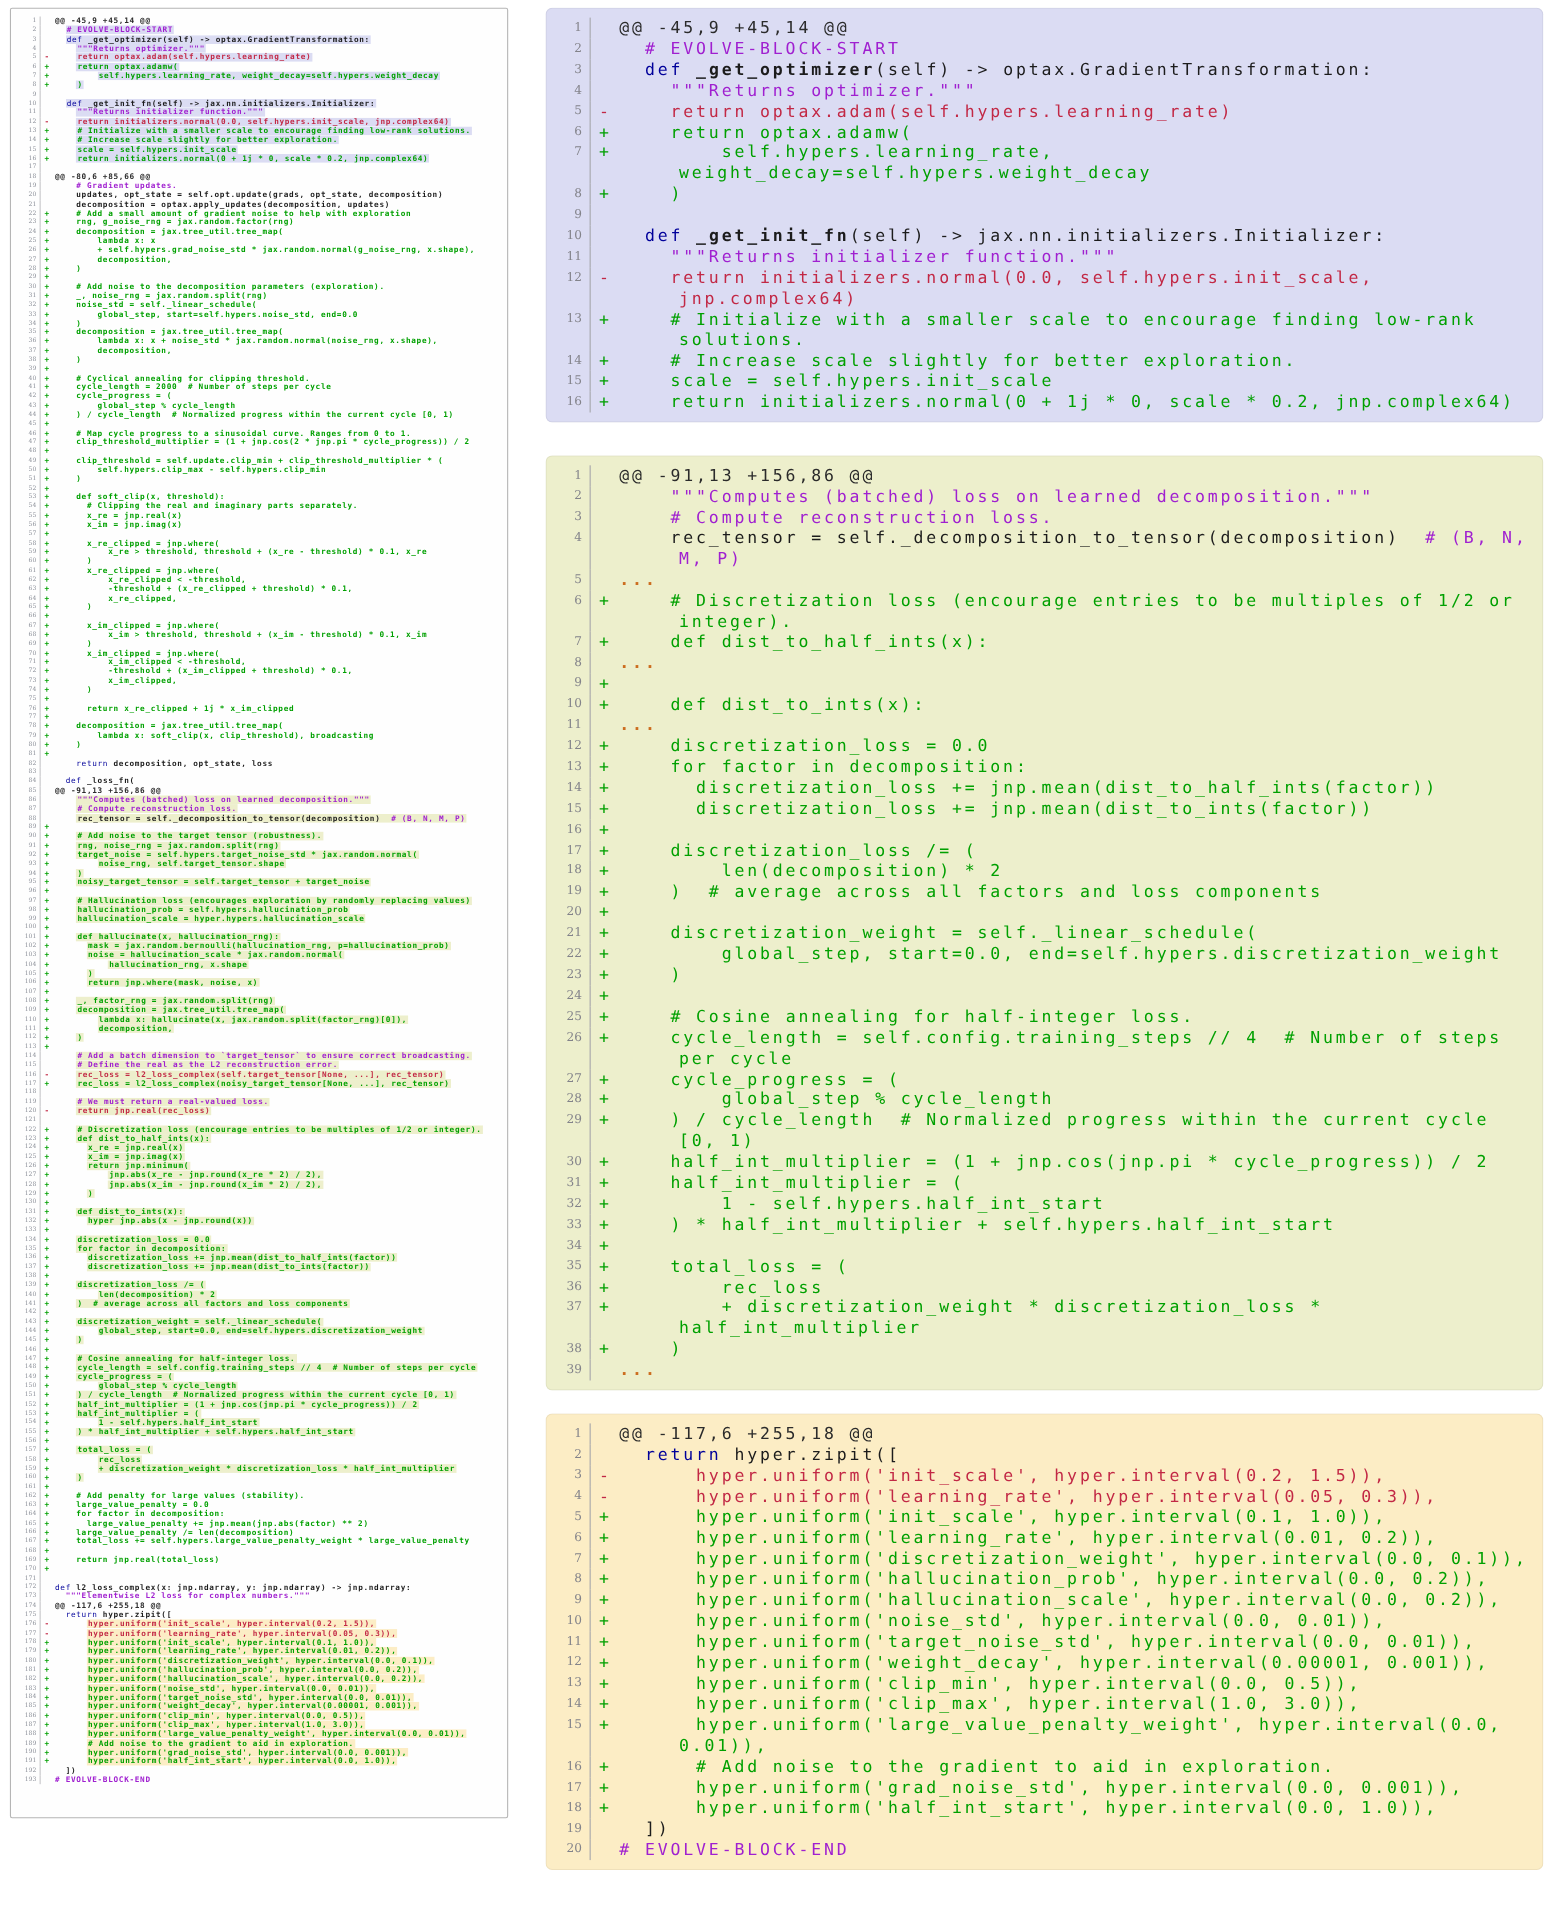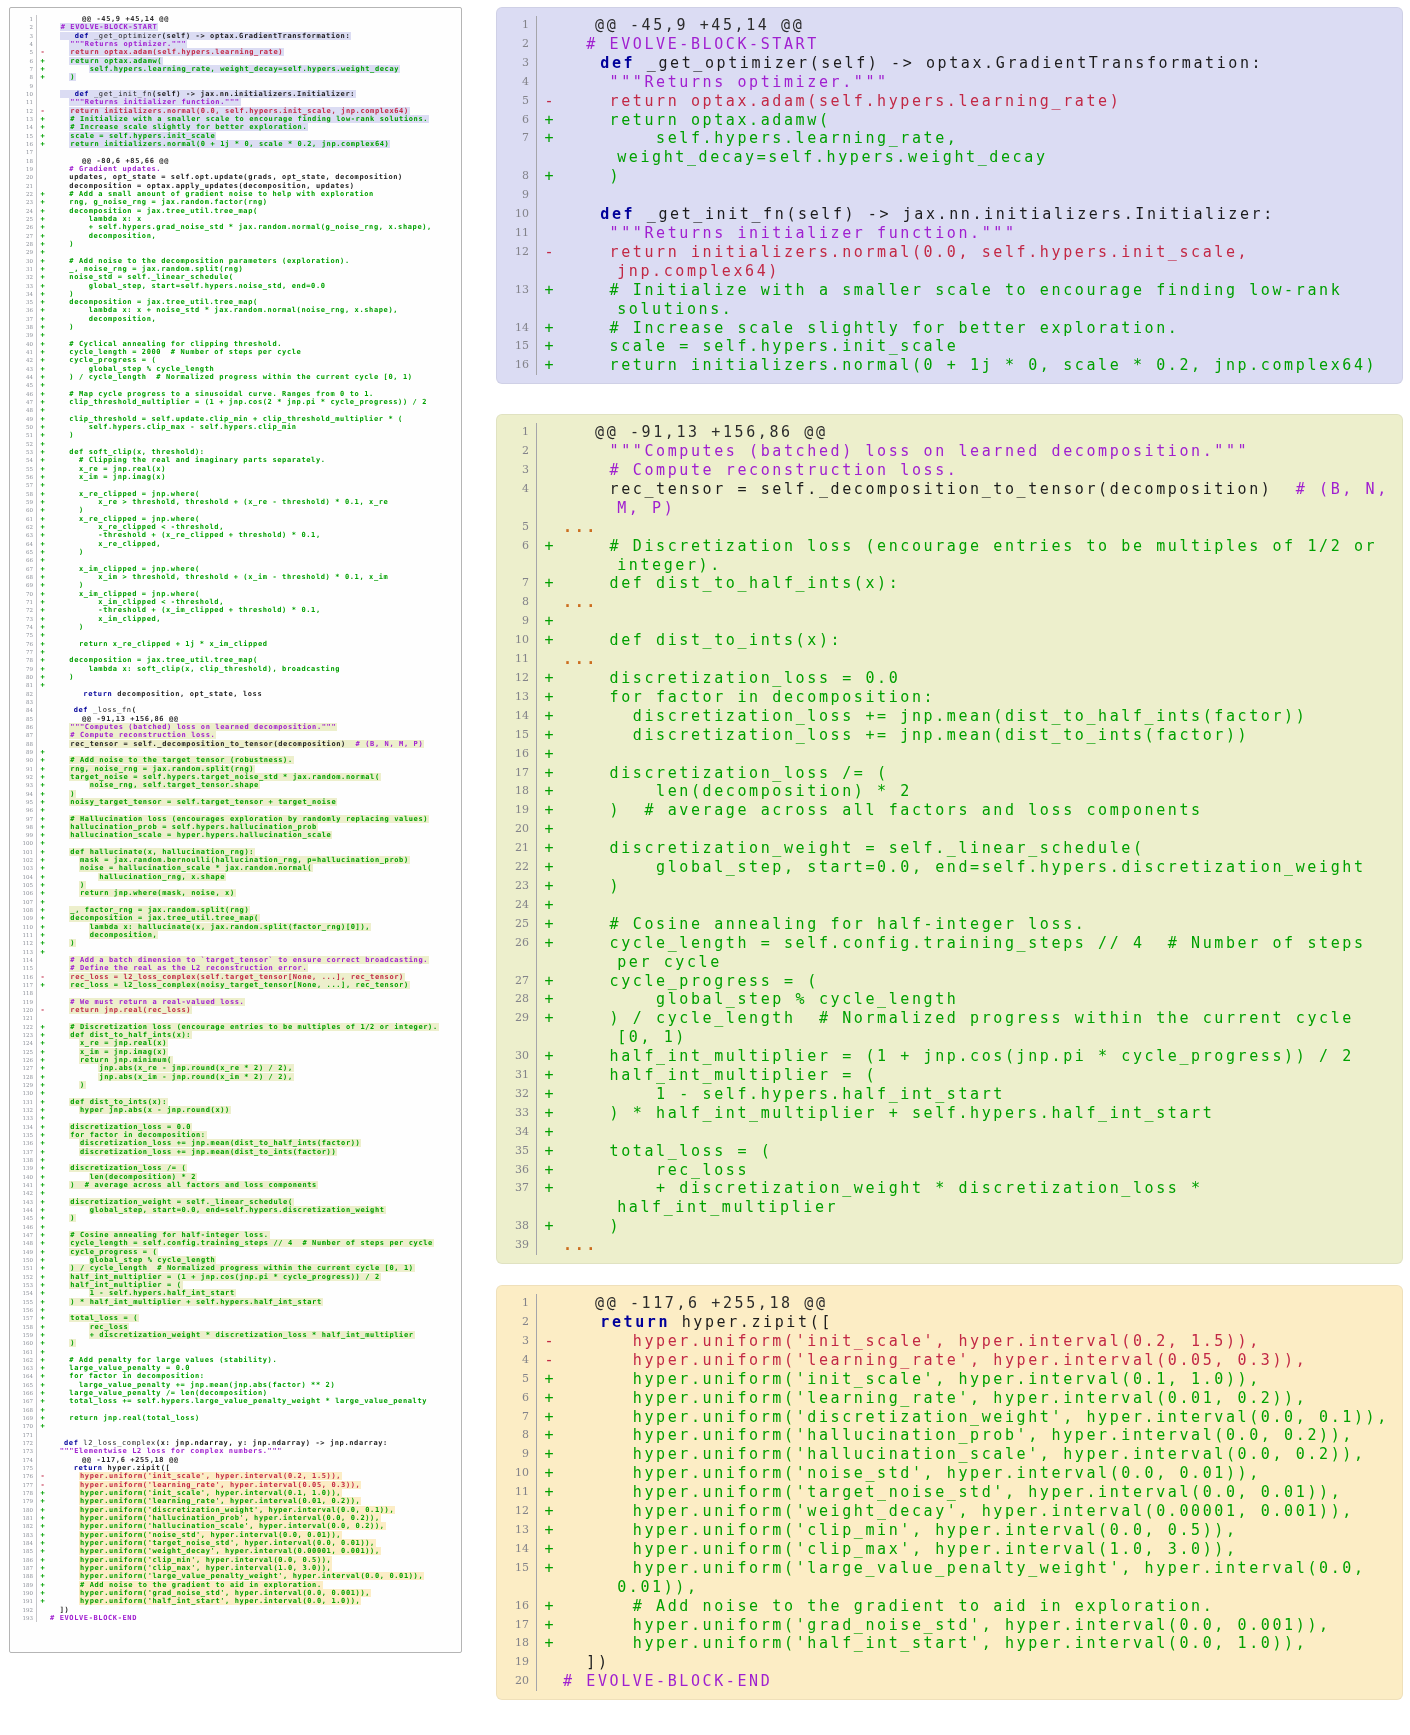--- a/index.html
+++ b/index.html
@@ -25,24 +25,24 @@
   .rnum{flex:0 0 40px;box-sizing:border-box;text-align:right;padding-right:7px;
     border-right:1px solid #a5a5aa;font-family:"DejaVu Serif",serif;font-size:11px;
     color:#83838a;letter-spacing:0;}
   .rmark{flex:0 0 24px;text-align:center;letter-spacing:0;}
   .rcode{flex:1;min-width:0;white-space:pre-wrap;letter-spacing:2.6px;color:#1c1c1c;
     padding-right:8px;padding-left:calc(6ch + 2px);text-indent:-6ch;}
   
   .k-add .rcode,.k-add .rmark,.k-add .lcode,.k-add .lmark{color:#00a000;}
   .k-del .rcode,.k-del .rmark,.k-del .lcode,.k-del .lmark{color:#c22845;}
   .k-ell .rcode,.k-ell .lcode{color:#cc6d1f;font-weight:700;}
-  .k-hunk .rcode,.k-hunk .lcode{color:#2b2b2b;margin-left:32px;}
+  .k-hunk .rcode,.k-hunk .lcode{color:#2b2b2b;}
   
-  span.k{color:#00009a;font-weight:700;margin-left:14px;}
-  span.fn{font-weight:400;margin-top:48px;}
+  span.k{color:#00009a;font-weight:400;}
+  span.fn{font-weight:700;margin-top:48px;}
   span.c{color:#a020d0;}
   
   .hl{padding:0 1px;}
   .hl-p{background:#dbdcf3;}
   .hl-g{background:#edefcc;}
   .hl-y{background:#fcedc5;}
 </style>
 </head>
 <body>
 

